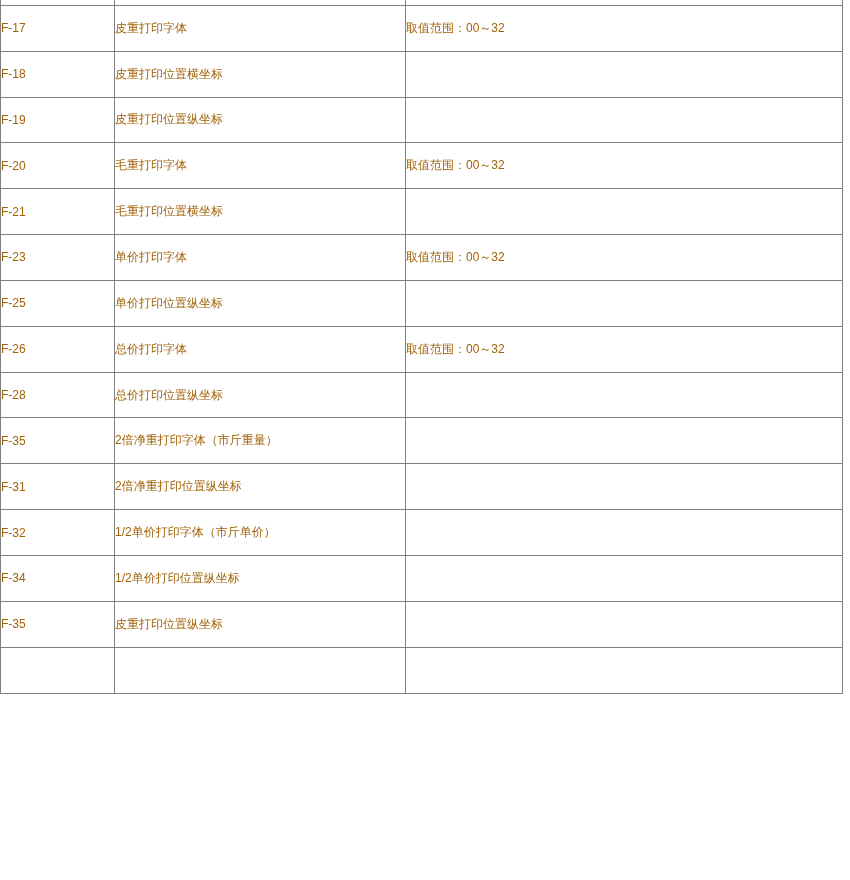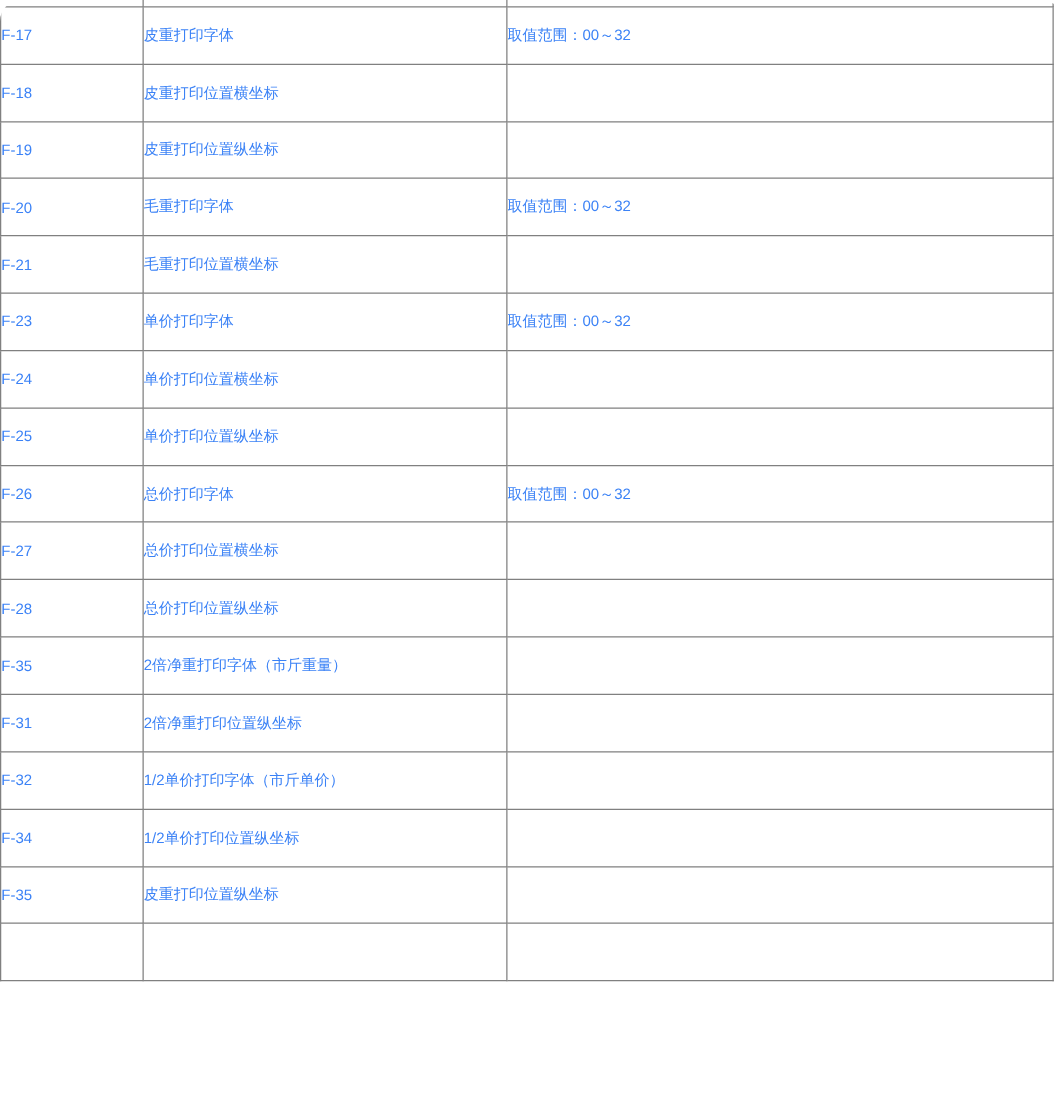--- a/index.html
+++ b/index.html
@@ -8,22 +8,21 @@
     background: #ffffff;
   }
   #page {
     position: relative;
     width: 850px;
     height: 880px;
     overflow: hidden;
     background: #ffffff;
     font-family: "Liberation Sans", "DejaVu Sans", sans-serif;
     font-size: 12px;
-    color: #3b82f6;
-    border-radius: 17px;
+    color: #a16207;
   }
   table.settings-table {
     position: absolute;
     left: 0;
     top: -41px;              
     width: 842px;
     border-collapse: collapse;
     table-layout: fixed;
   }
   table.settings-table td {
@@ -80,38 +79,28 @@
     <td class="col-code">F-21</td>
     <td class="col-desc">毛重打印位置横坐标</td>
     <td class="col-range"></td>
   </tr>
         <tr>
     <td class="col-code">F-23</td>
     <td class="col-desc">单价打印字体</td>
     <td class="col-range">取值范围：00～32</td>
   </tr>
         <tr>
-    <td class="col-code">F-24</td>
-    <td class="col-desc">单价打印位置横坐标</td>
-    <td class="col-range"></td>
-  </tr>
-        <tr>
     <td class="col-code">F-25</td>
     <td class="col-desc">单价打印位置纵坐标</td>
     <td class="col-range"></td>
   </tr>
         <tr>
     <td class="col-code">F-26</td>
     <td class="col-desc">总价打印字体</td>
     <td class="col-range">取值范围：00～32</td>
-  </tr>
-        <tr>
-    <td class="col-code">F-27</td>
-    <td class="col-desc">总价打印位置横坐标</td>
-    <td class="col-range"></td>
   </tr>
         <tr>
     <td class="col-code">F-28</td>
     <td class="col-desc">总价打印位置纵坐标</td>
     <td class="col-range"></td>
   </tr>
         <tr>
     <td class="col-code">F-35</td>
     <td class="col-desc">2倍净重打印字体（市斤重量）</td>
     <td class="col-range"></td>

